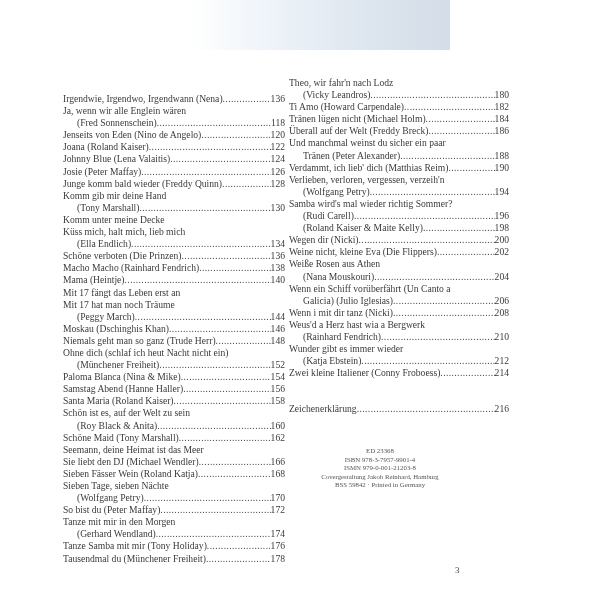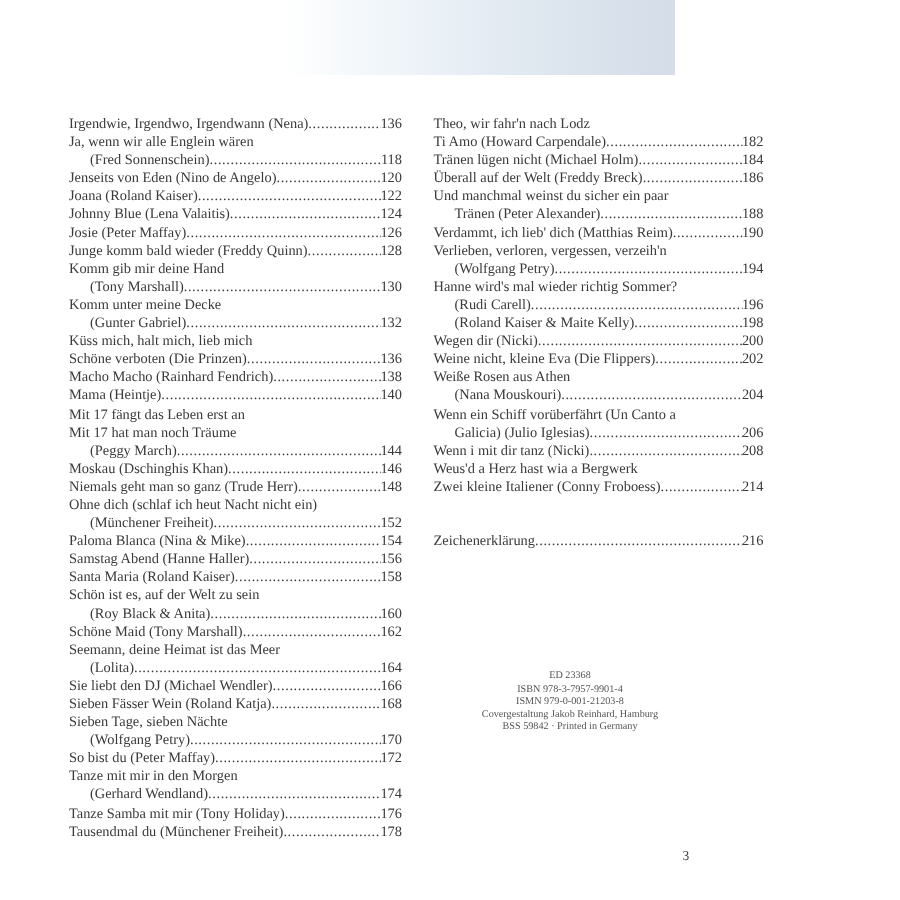--- a/index.html
+++ b/index.html
@@ -10,21 +10,21 @@
     color: #3a3a3a;
   }
   .header-band {
     position: absolute; left: 190px; top: 0; width: 260px; height: 50px;
     background: linear-gradient(90deg, #ffffff 0%, #eef4f9 30%, #dde5ee 70%, #d4dde8 100%);
   }
   .col {
     position: absolute; top: 77px;
     font-size: 9.6px; line-height: 12.1px;
   }
-  .col-left { left: 46px; width: 222px; }
+  .col-left { left: 63px; width: 222px; margin-top: 16px; }
   .col-right { left: 289px; width: 220px; }
   .entry { display: block; }
   .line { display: flex; white-space: nowrap; }
   .line .txt { flex: 0 0 auto; }
   .line .dots {
     flex: 1 1 auto; overflow: hidden; white-space: nowrap;
     letter-spacing: 0.4px;
   }
   .line .dots::before {
     content: "................................................................................................................................................................";
@@ -105,30 +105,30 @@
       <div class="line indent">
         <span class="txt">(Tony Marshall)</span>
         <span class="dots"></span>
         <span class="pg">130</span>
       </div>
     </div>
     <div class="entry">
       <div class="line">
         <span class="txt">Komm unter meine Decke</span>
       </div>
-      <div class="line indent">
-        <span class="txt">(Gunter Gabriel)</span>
-        <span class="dots"></span>
-        <span class="pg">132</span>
-      </div>
     </div>
     <div class="entry">
       <div class="line">
         <span class="txt">Küss mich, halt mich, lieb mich</span>
       </div>
+      <div class="line indent">
+        <span class="txt">(Ella Endlich)</span>
+        <span class="dots"></span>
+        <span class="pg">134</span>
+      </div>
     </div>
     <div class="entry">
       <div class="line">
         <span class="txt">Schöne verboten (Die Prinzen)</span>
         <span class="dots"></span>
         <span class="pg">136</span>
       </div>
     </div>
     <div class="entry">
       <div class="line">
@@ -217,25 +217,20 @@
     <div class="entry">
       <div class="line">
         <span class="txt">Schöne Maid (Tony Marshall)</span>
         <span class="dots"></span>
         <span class="pg">162</span>
       </div>
     </div>
     <div class="entry">
       <div class="line">
         <span class="txt">Seemann, deine Heimat ist das Meer</span>
-      </div>
-      <div class="line indent">
-        <span class="txt">(Lolita)</span>
-        <span class="dots"></span>
-        <span class="pg">164</span>
       </div>
     </div>
     <div class="entry">
       <div class="line">
         <span class="txt">Sie liebt den DJ (Michael Wendler)</span>
         <span class="dots"></span>
         <span class="pg">166</span>
       </div>
     </div>
     <div class="entry">
@@ -286,20 +281,25 @@
         <span class="pg">178</span>
       </div>
     </div>
   </div>
 <div class="col col-right" id="col-right">
   <div id="col-right-entries">
       <div class="entry">
         <div class="line">
           <span class="txt">Theo, wir fahr'n nach Lodz</span>
         </div>
+        <div class="line indent">
+          <span class="txt">(Vicky Leandros)</span>
+          <span class="dots"></span>
+          <span class="pg">180</span>
+        </div>
       </div>
       <div class="entry">
         <div class="line">
           <span class="txt">Ti Amo (Howard Carpendale)</span>
           <span class="dots"></span>
           <span class="pg">182</span>
         </div>
       </div>
       <div class="entry">
         <div class="line">
@@ -337,21 +337,21 @@
           <span class="txt">Verlieben, verloren, vergessen, verzeih'n</span>
         </div>
         <div class="line indent">
           <span class="txt">(Wolfgang Petry)</span>
           <span class="dots"></span>
           <span class="pg">194</span>
         </div>
       </div>
       <div class="entry">
         <div class="line">
-          <span class="txt">Hanne wird's mal wieder richtig Sommer?</span>
+          <span class="txt">Samba wird's mal wieder richtig Sommer?</span>
         </div>
         <div class="line indent">
           <span class="txt">(Rudi Carell)</span>
           <span class="dots"></span>
           <span class="pg">196</span>
         </div>
       </div>
       <div class="entry">
         <div class="line indent">
           <span class="txt">(Roland Kaiser &amp; Maite Kelly)</span>
@@ -396,20 +396,35 @@
       <div class="entry">
         <div class="line">
           <span class="txt">Wenn i mit dir tanz (Nicki)</span>
           <span class="dots"></span>
           <span class="pg">208</span>
         </div>
       </div>
       <div class="entry">
         <div class="line">
           <span class="txt">Weus'd a Herz hast wia a Bergwerk</span>
+        </div>
+        <div class="line indent">
+          <span class="txt">(Rainhard Fendrich)</span>
+          <span class="dots"></span>
+          <span class="pg">210</span>
+        </div>
+      </div>
+      <div class="entry">
+        <div class="line">
+          <span class="txt">Wunder gibt es immer wieder</span>
+        </div>
+        <div class="line indent">
+          <span class="txt">(Katja Ebstein)</span>
+          <span class="dots"></span>
+          <span class="pg">212</span>
         </div>
       </div>
       <div class="entry">
         <div class="line">
           <span class="txt">Zwei kleine Italiener (Conny Froboess)</span>
           <span class="dots"></span>
           <span class="pg">214</span>
         </div>
       </div>
     </div>

